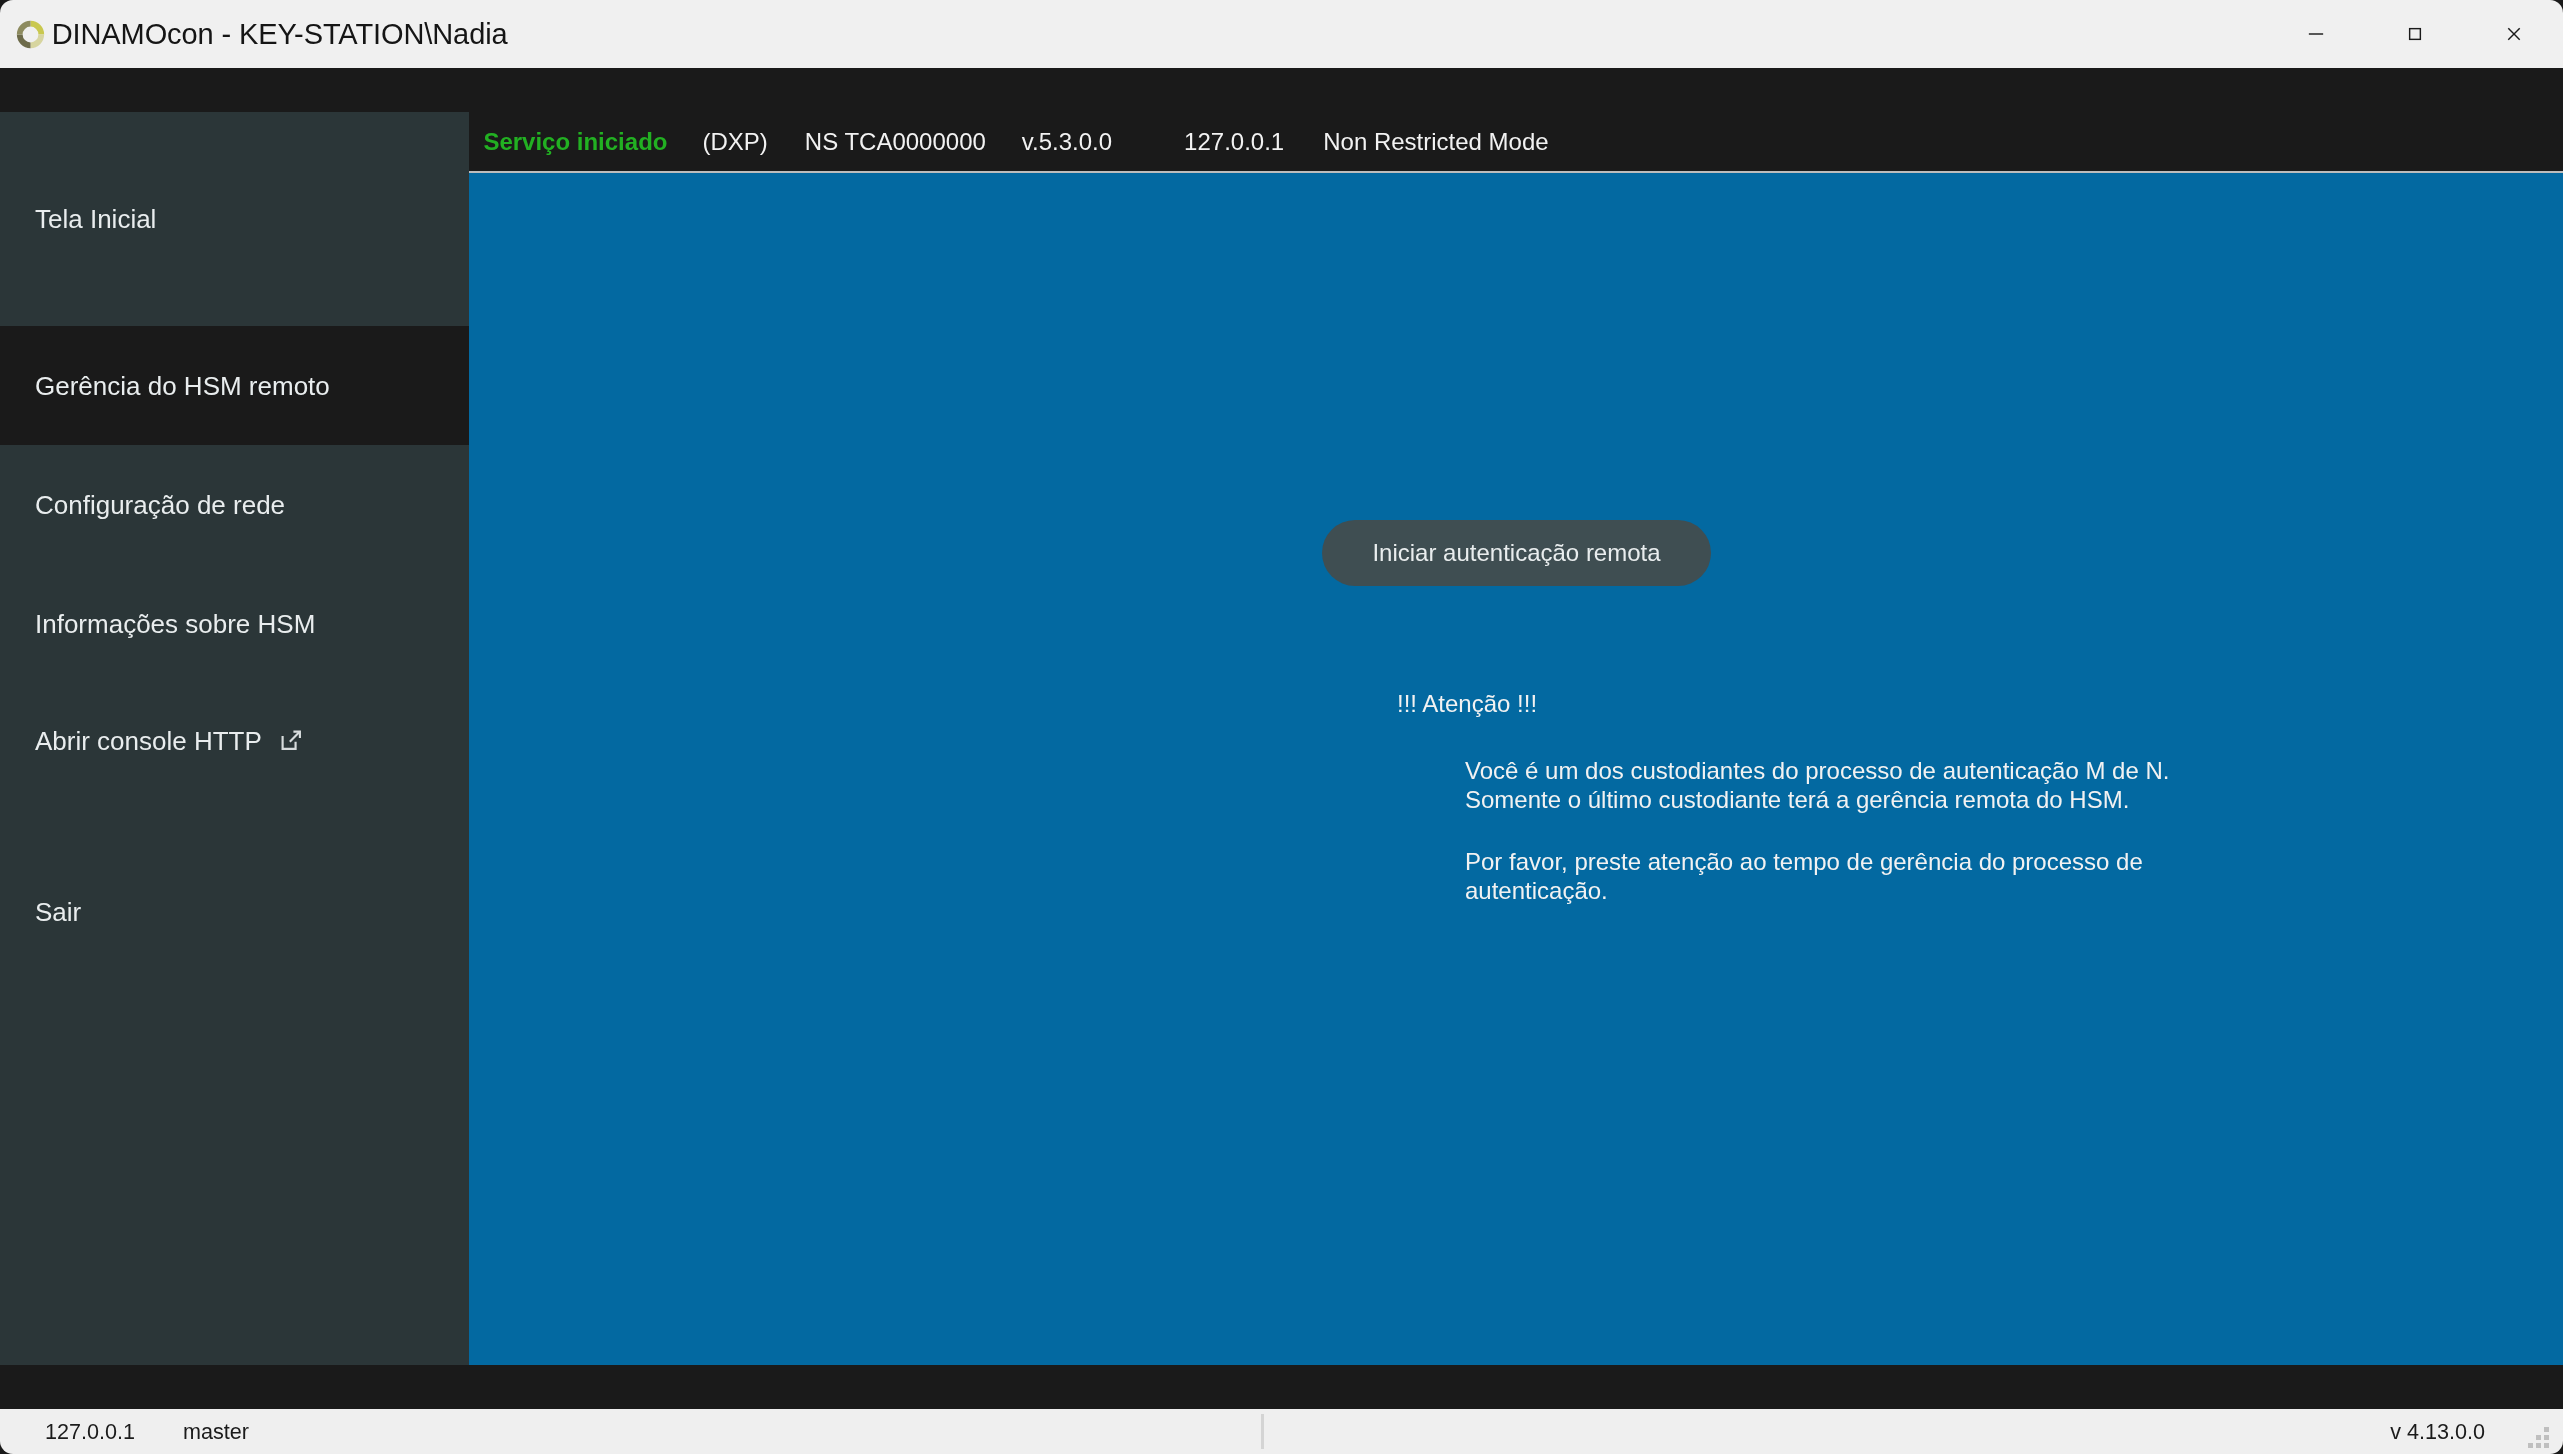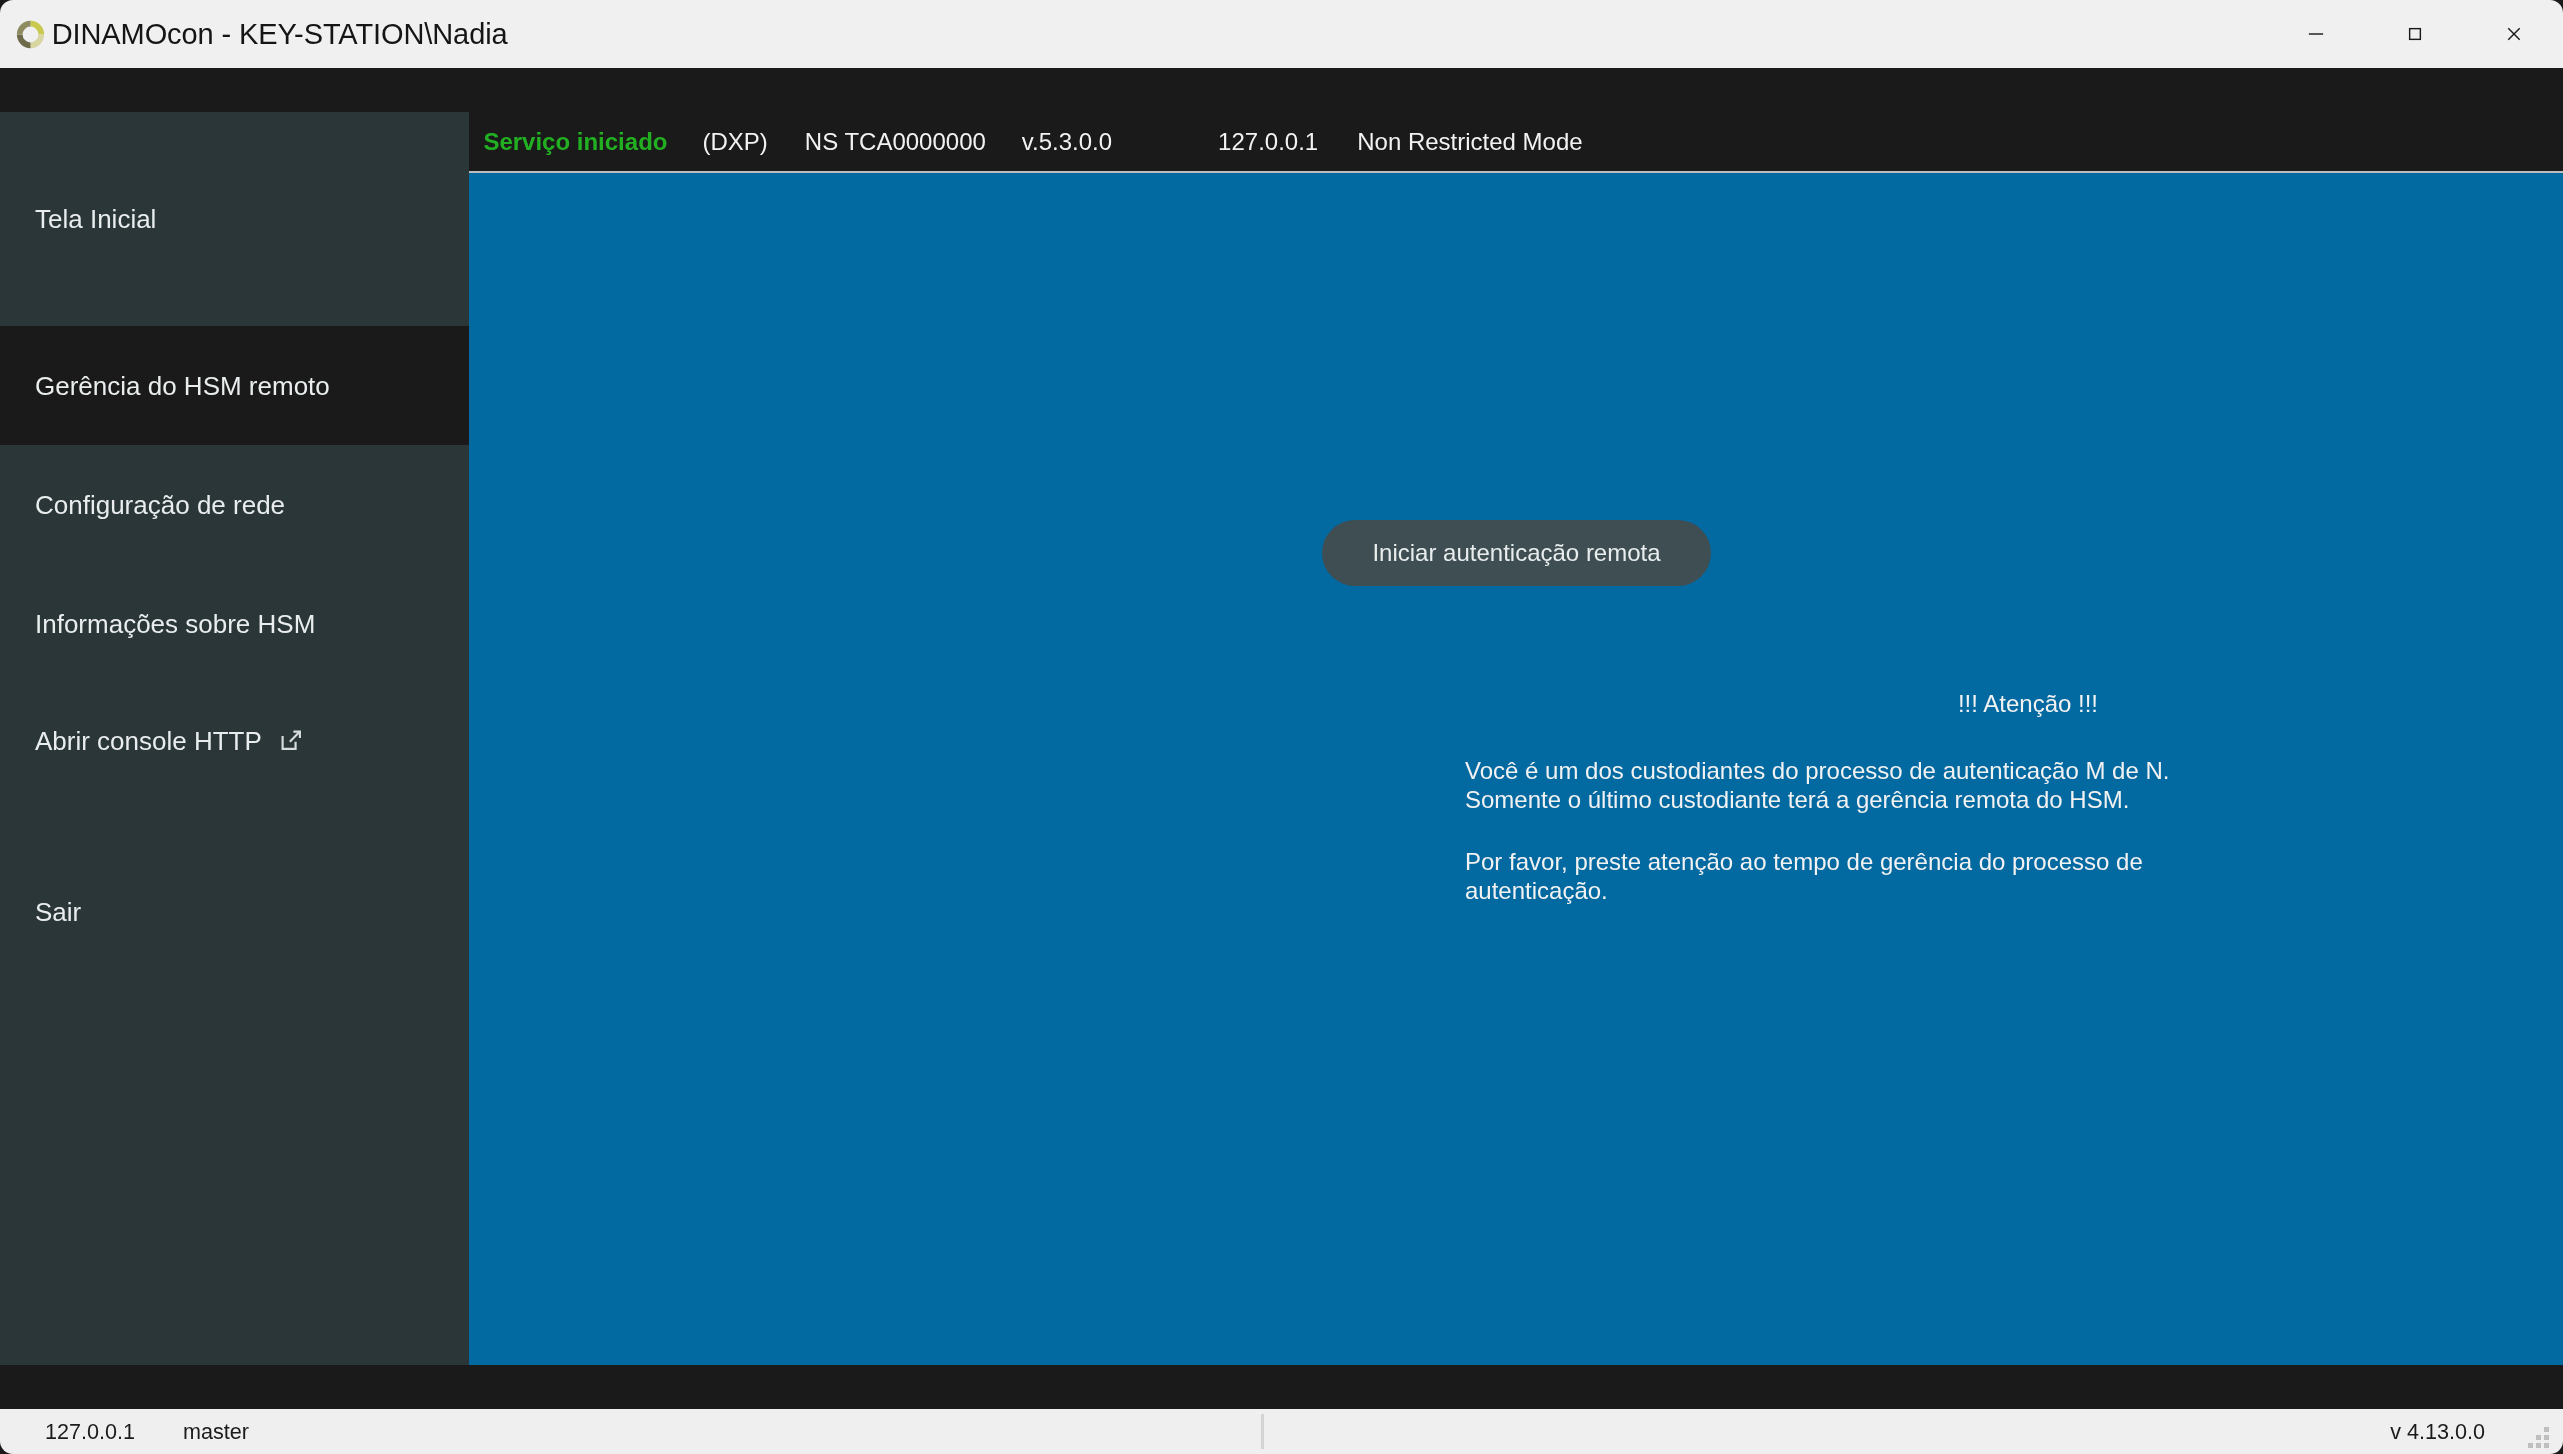--- a/index.html
+++ b/index.html
@@ -148,21 +148,21 @@
     white-space: nowrap;
     line-height: 1;
   }
   .statusstrip .cell.service {
     color: #22b022;
     font-weight: bold;
     margin-right: 35px;
   }
   .statusstrip .cell.dxp      { margin-right: 37px; }
   .statusstrip .cell.serial   { margin-right: 36px; }
-  .statusstrip .cell.version  { margin-right: 106px; }
+  .statusstrip .cell.version  { margin-right: 72px; }
   .statusstrip .cell.ip       { margin-right: 39px; }
 
   .content {
     flex: 1 1 auto;
     position: relative;
   }
 
   .primary-action {
     position: absolute;
     left: 853px;
@@ -181,21 +181,21 @@
   }
 
   .notice {
     position: absolute;
     left: 928px;
     top: 519px;
     width: 864px;
     color: #f2f2f2;
   }
   .notice-title {
-    text-align: right;
+    text-align: left;
     font-size: 24px;
     line-height: 1;
     margin: 0 0 40px 0;
     padding-right: 163px;
   }
   .notice-para {
     font-size: 24px;
     line-height: 1.22;
     margin: 0;
     padding-left: 68px;

